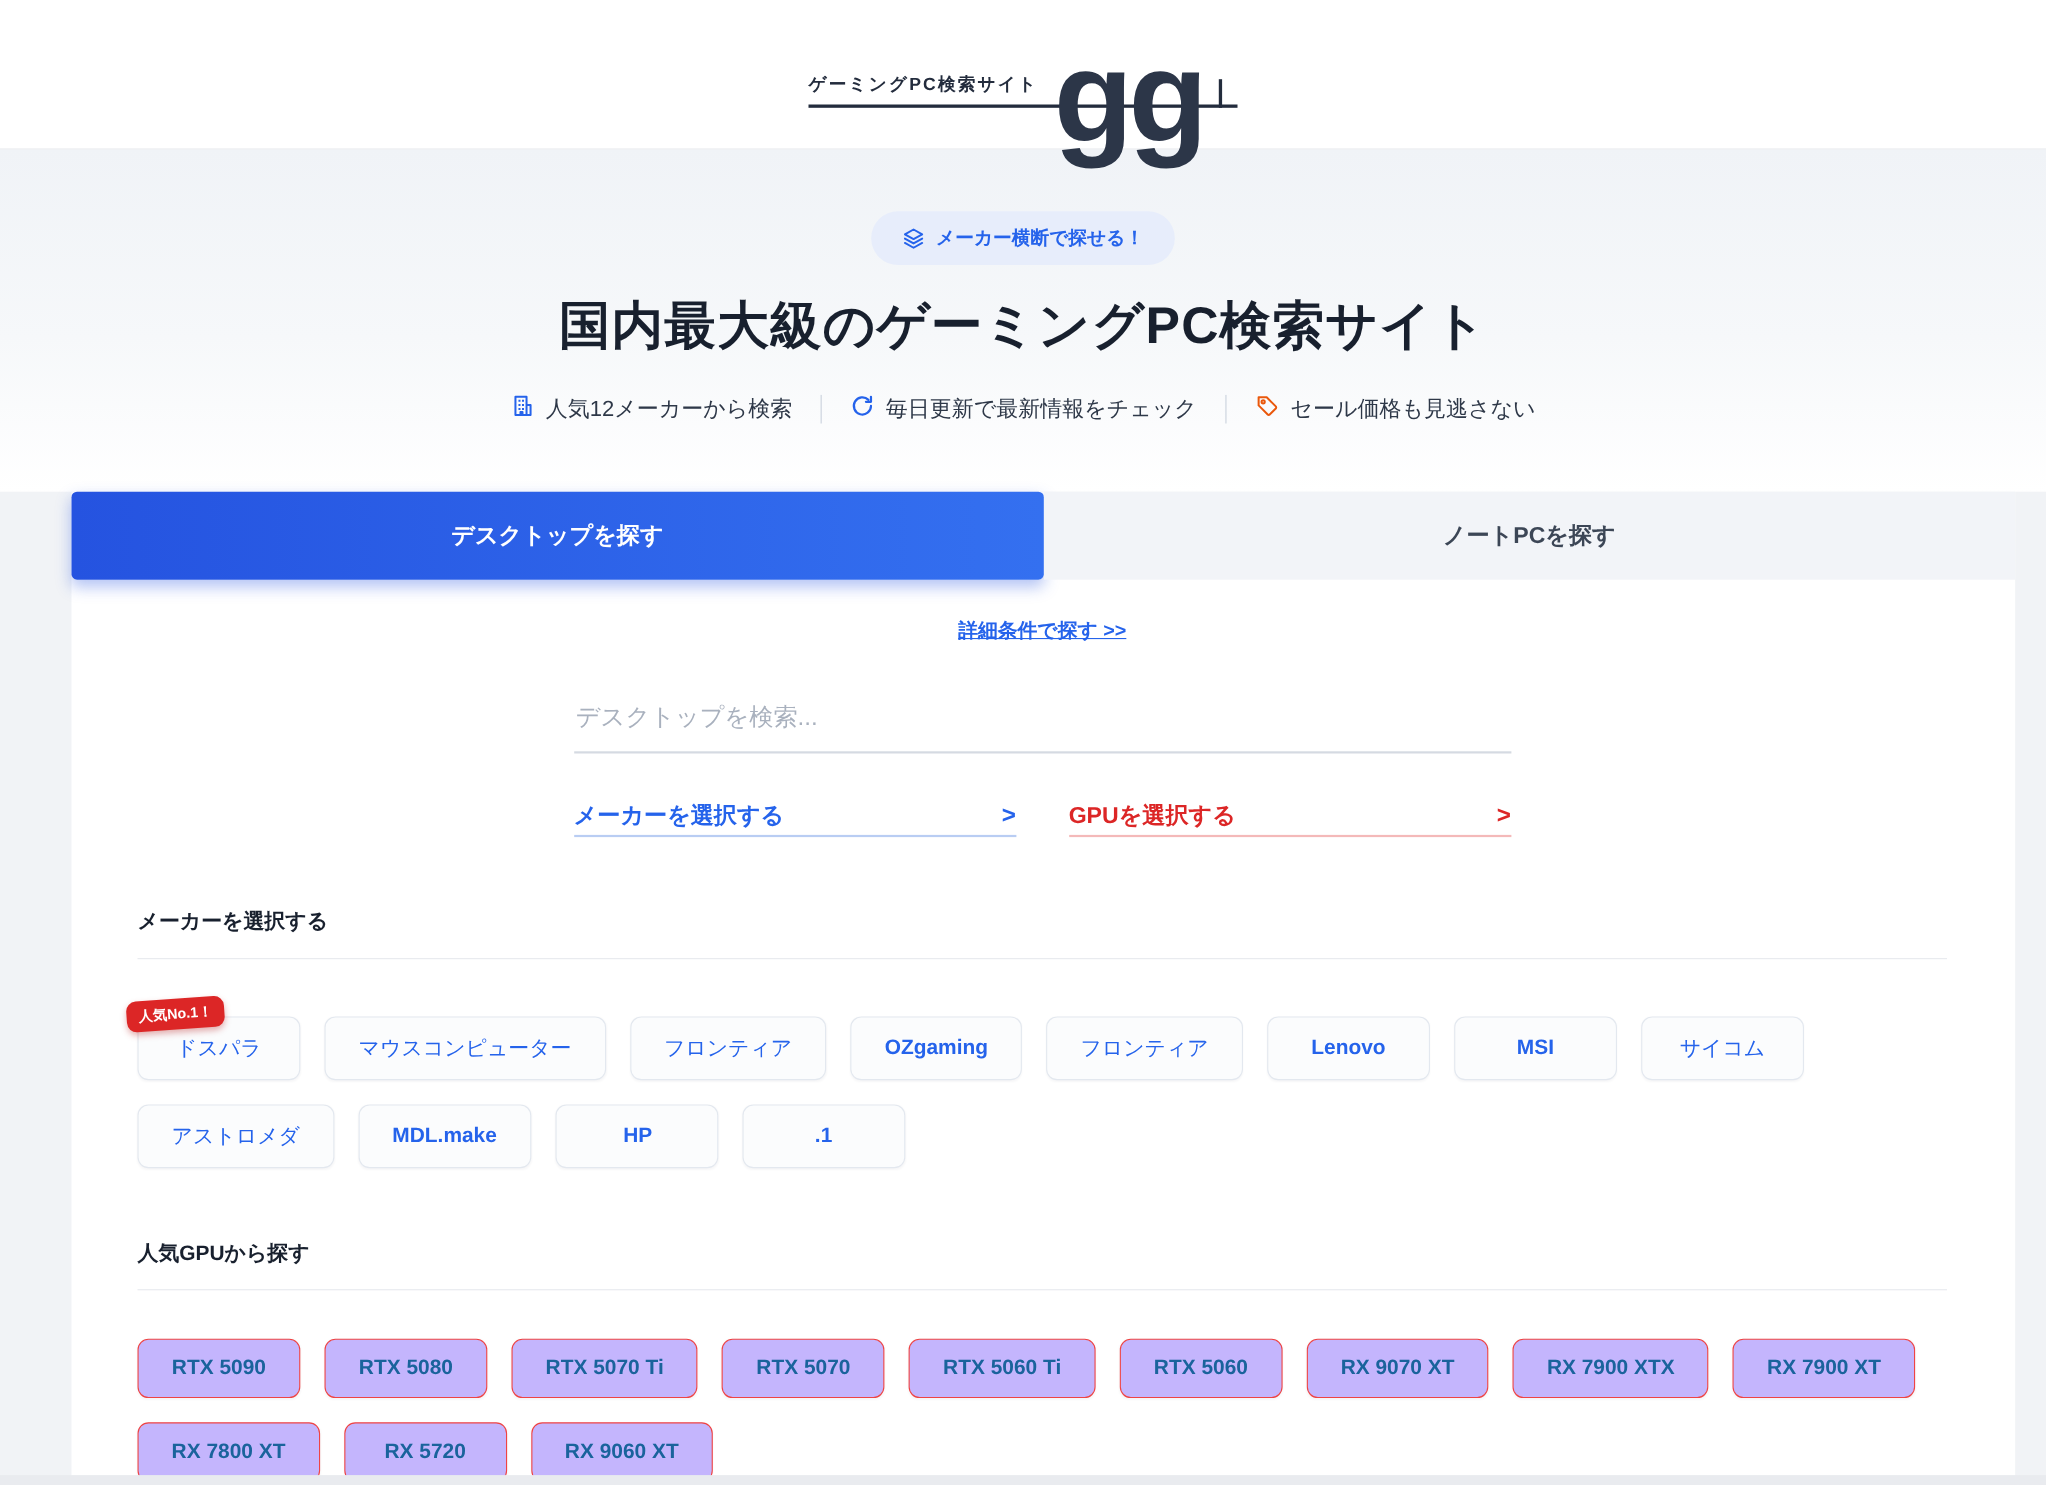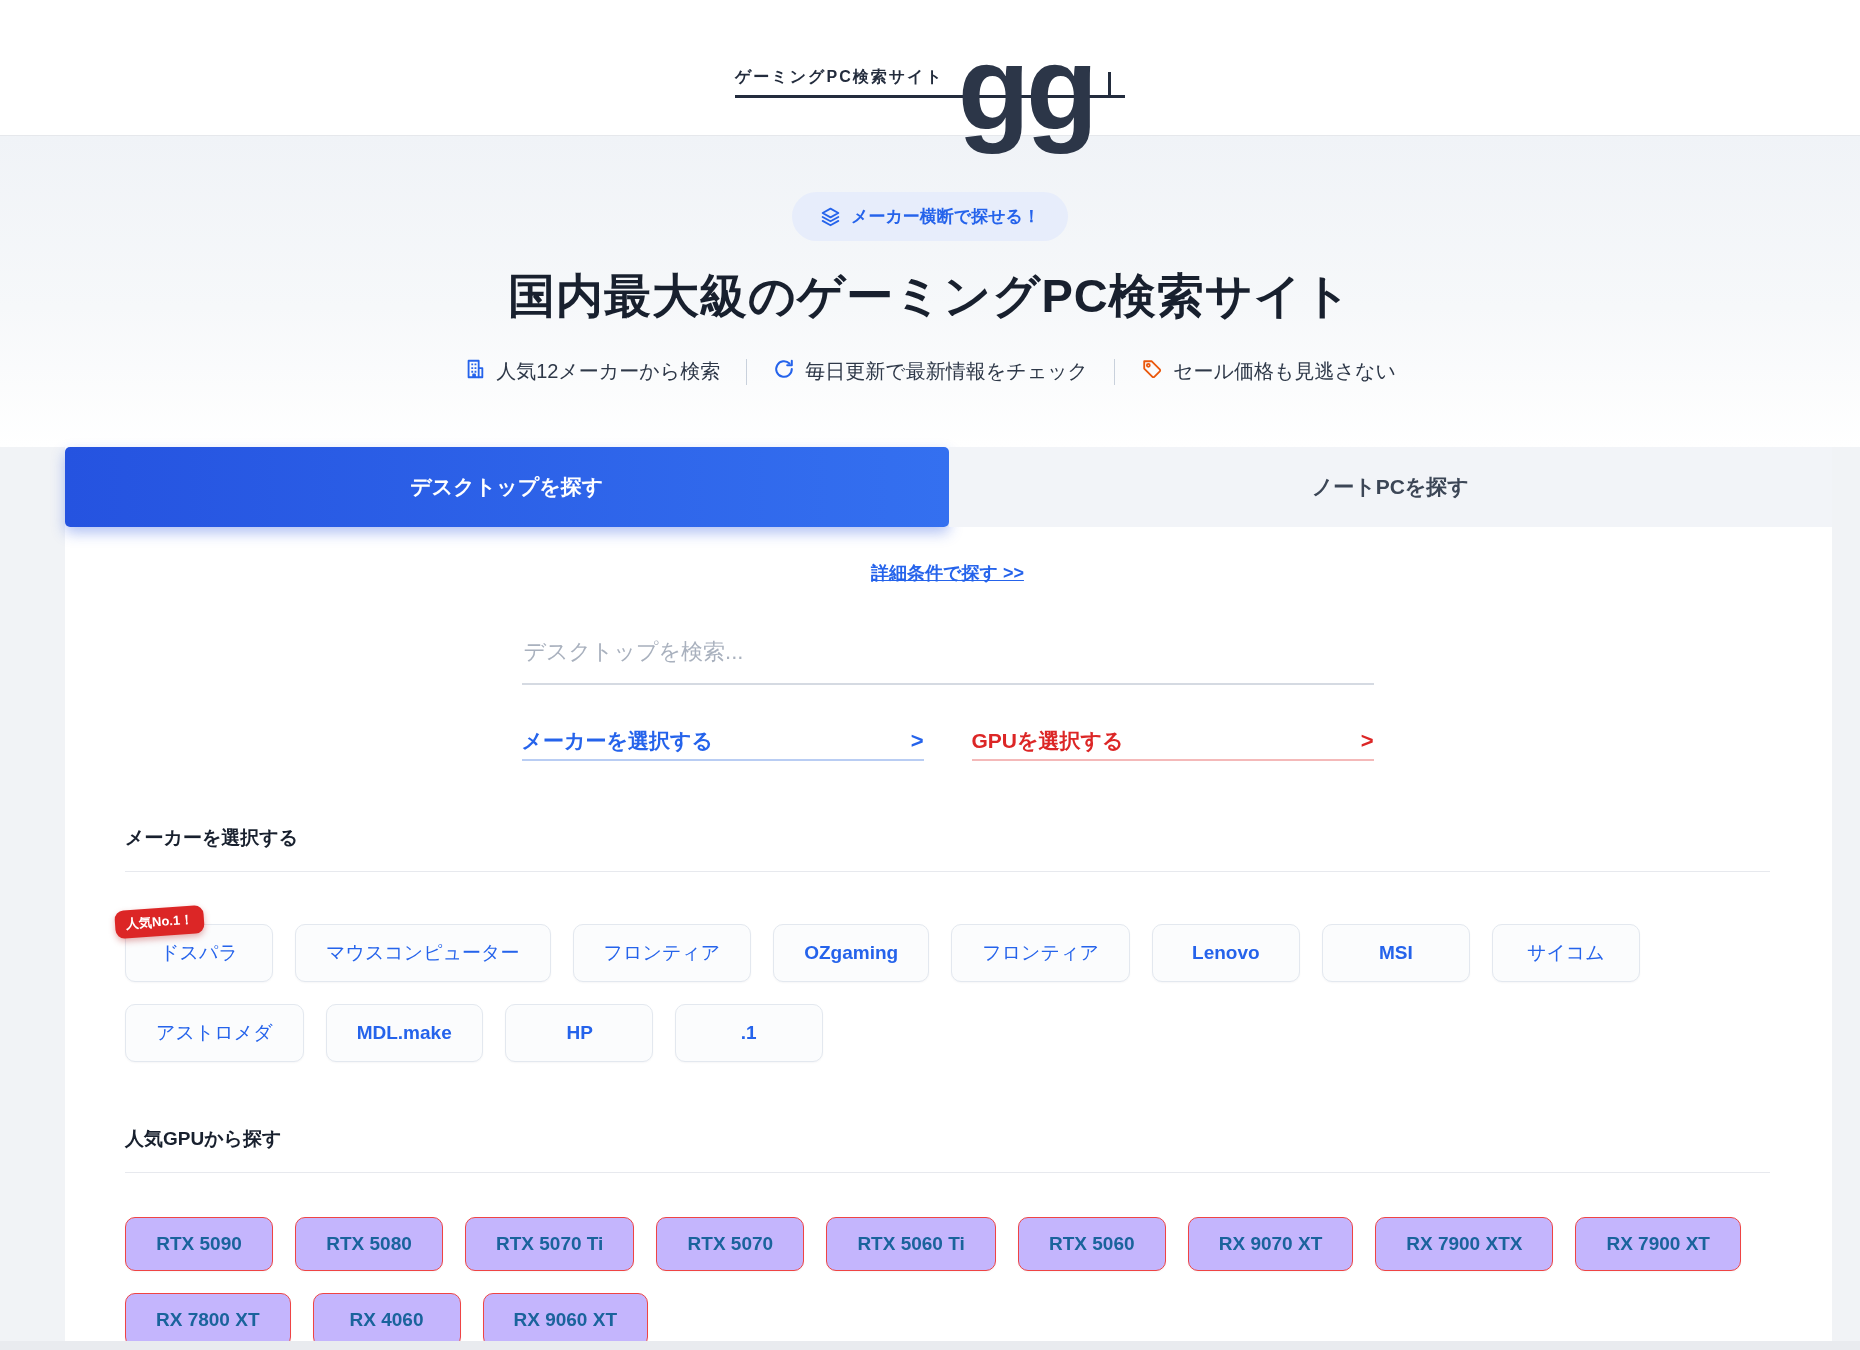--- a/index.html
+++ b/index.html
@@ -267,21 +267,21 @@
         <button class="chip chip-gpu">
             <span>RX 7900 XTX</span>
           </button>
         <button class="chip chip-gpu">
             <span>RX 7900 XT</span>
           </button>
         <button class="chip chip-gpu">
             <span>RX 7800 XT</span>
           </button>
         <button class="chip chip-gpu">
-            <span>RX 4060</span>
+            <span>RX 5720</span>
           </button>
         <button class="chip chip-gpu">
             <span>RX 9060 XT</span>
           </button>
       </div>
     </div>
   </div>
 </div>
 
 <div class="bottom-strip"></div>

